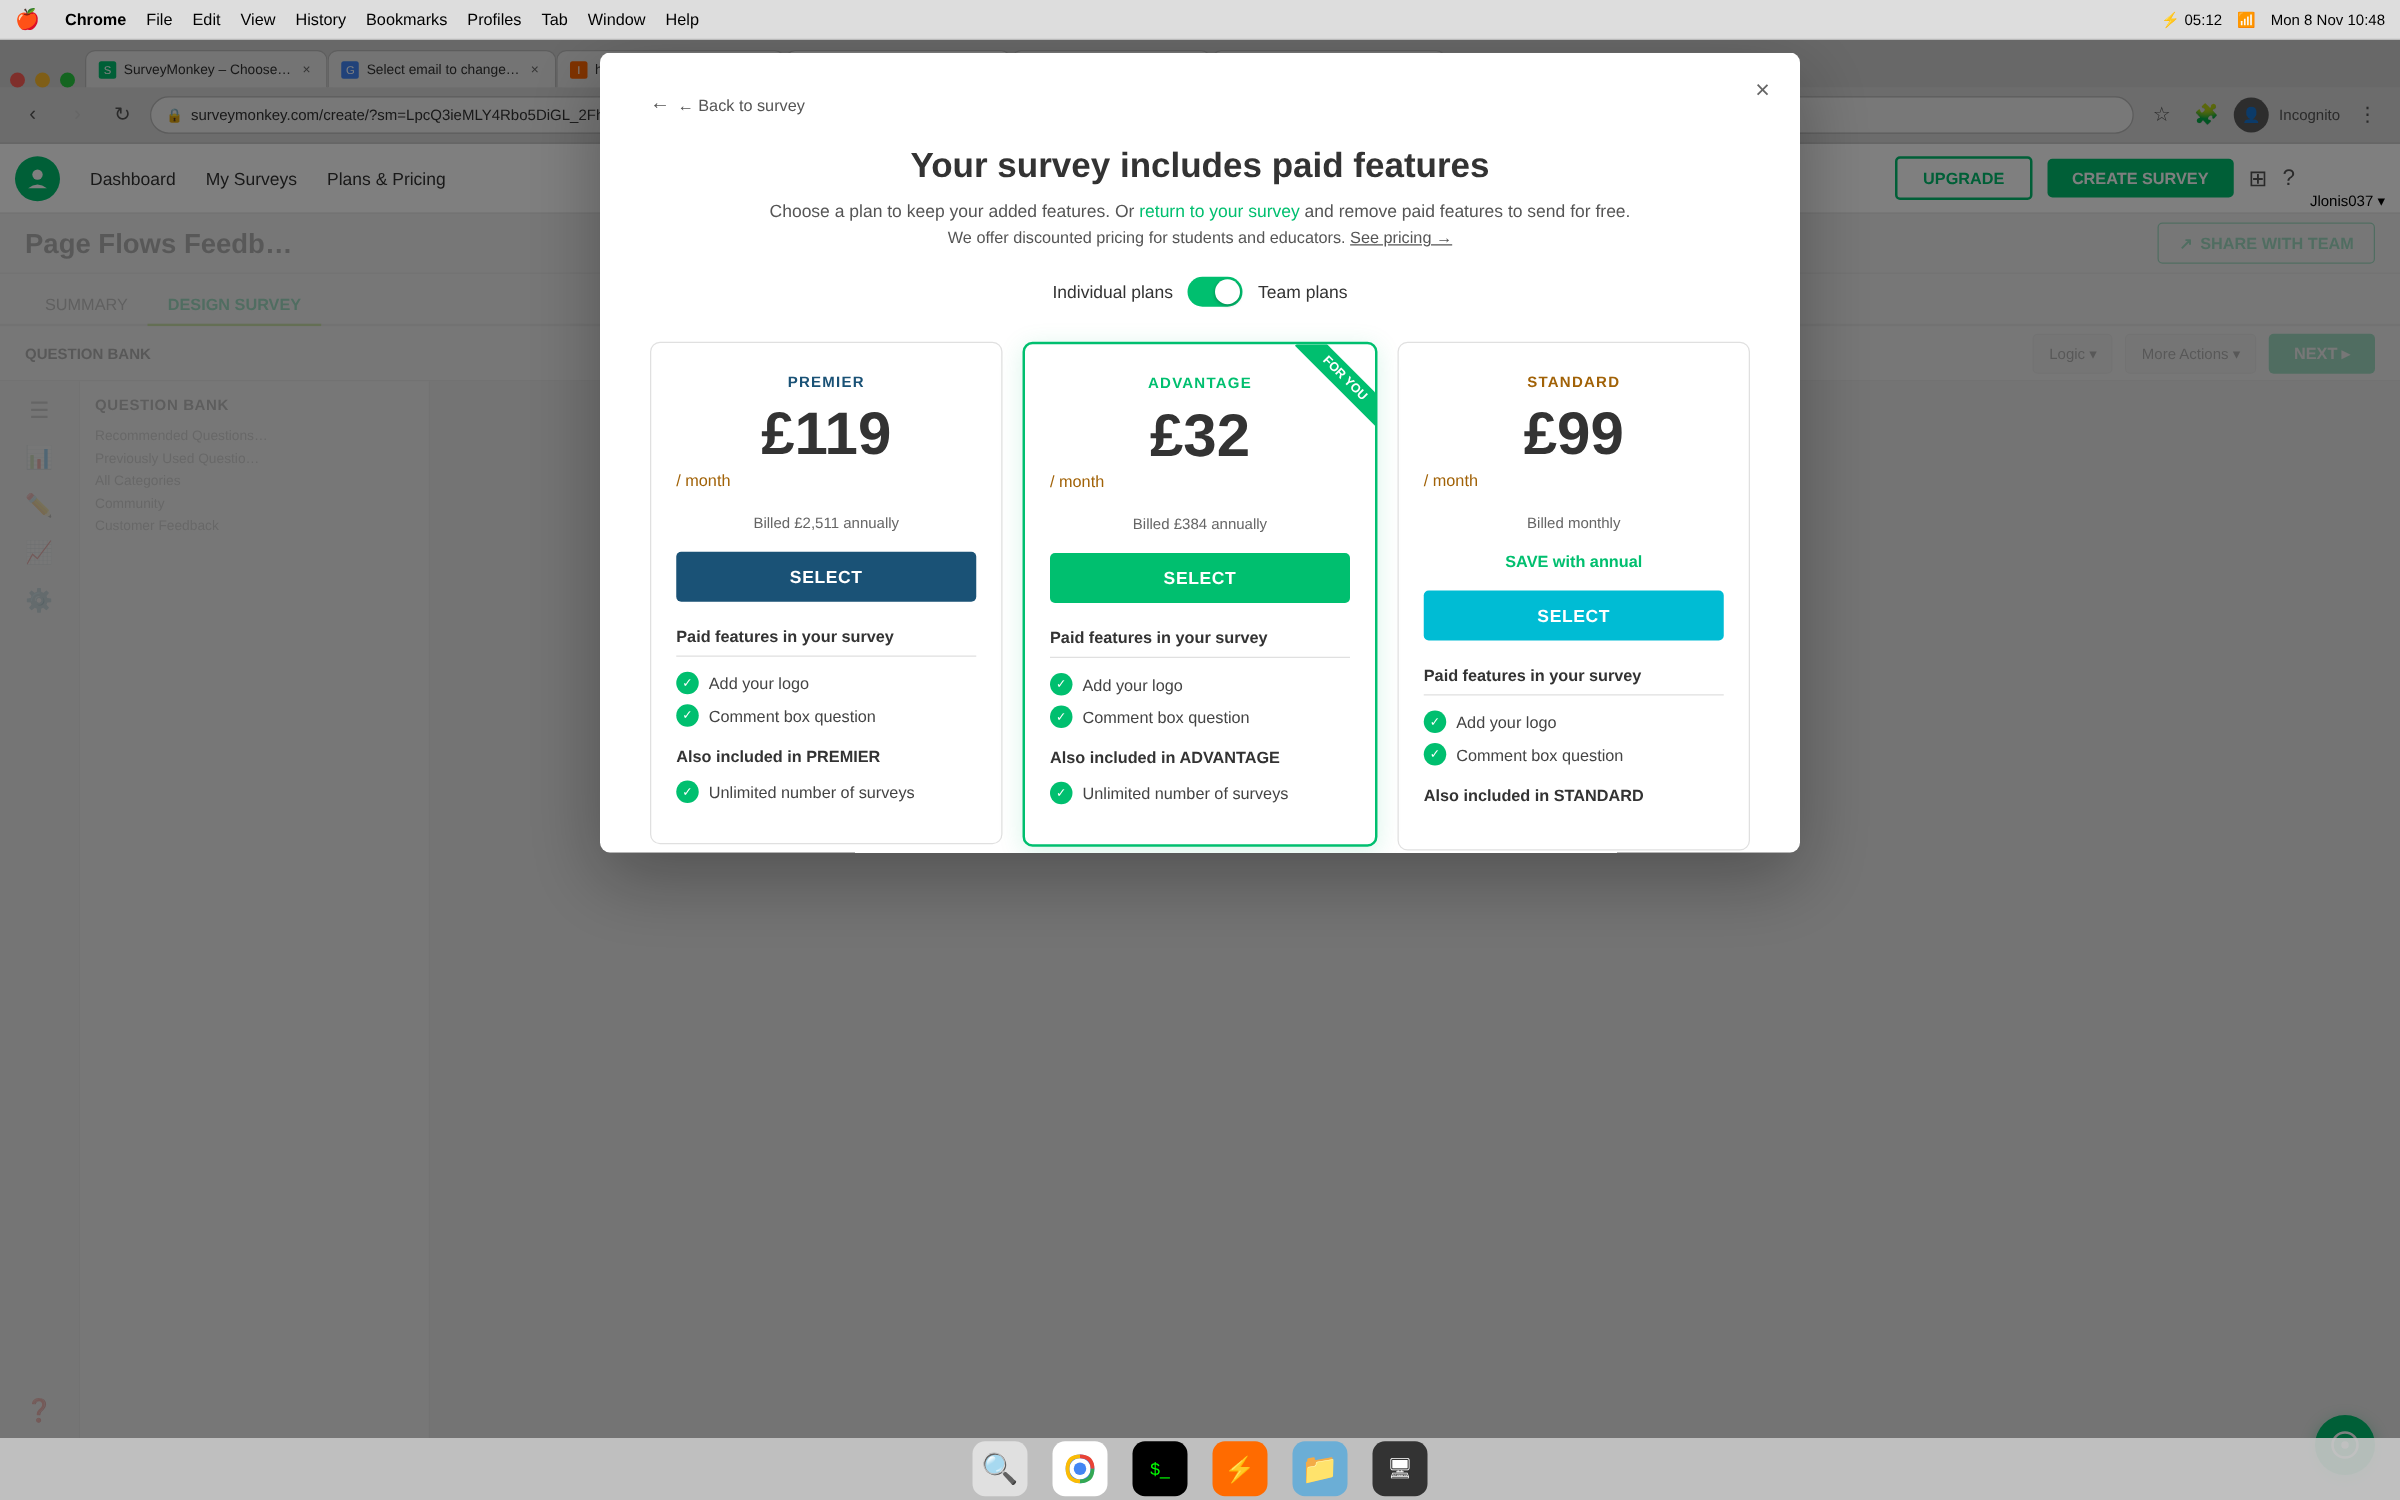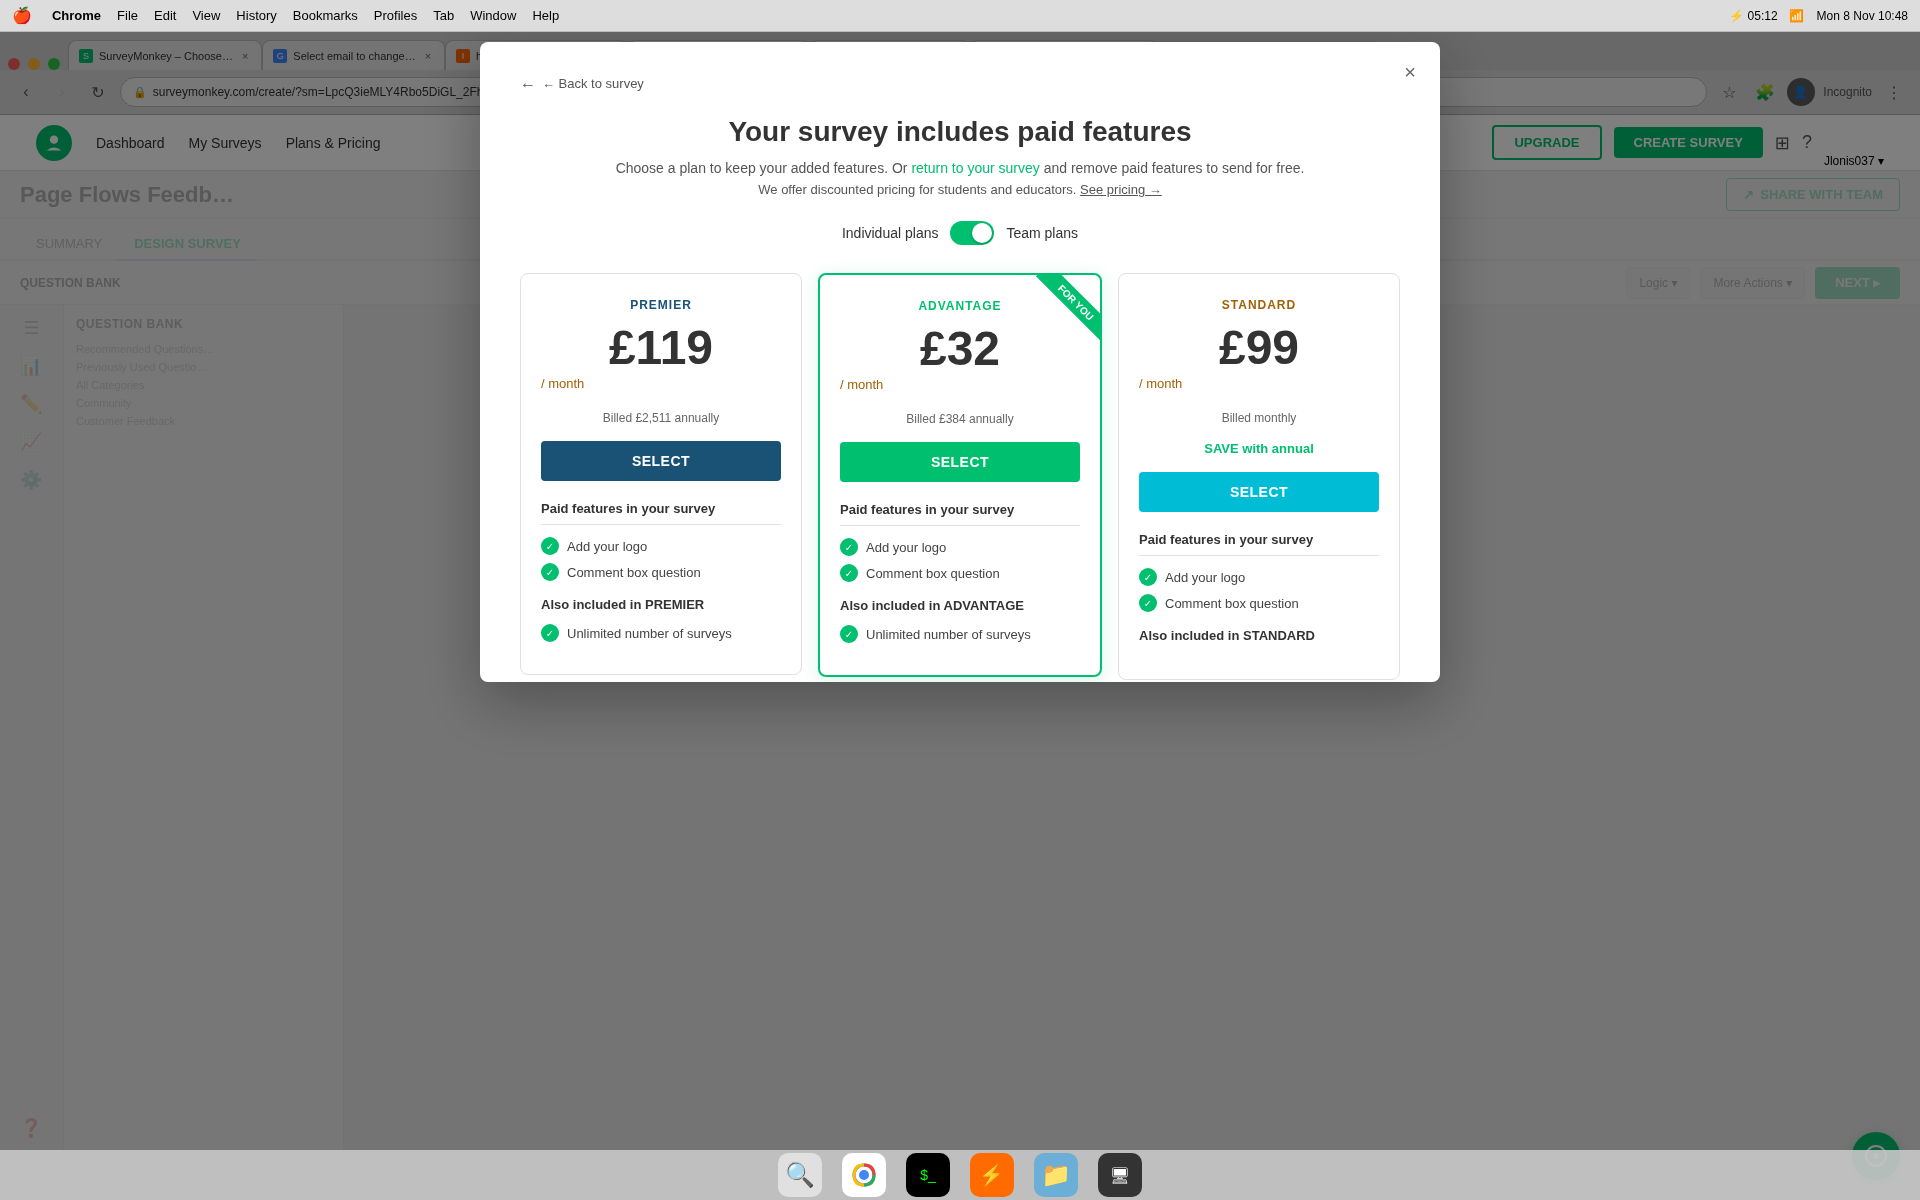--- a/index.html
+++ b/index.html
@@ -174,21 +174,21 @@
       font-size: 12px;
     }
 
     
     .app-bar {
       height: 56px;
       background: #fff;
       border-bottom: 1px solid #e0e0e0;
       display: flex;
       align-items: center;
-      padding: 0 36px;
+      padding: 0 12px;
       gap: 24px;
     }
     .app-logo {
       width: 36px;
       height: 36px;
       background: #00bf6f;
       border-radius: 50%;
       display: flex;
       align-items: center;
       justify-content: center;
@@ -683,21 +683,21 @@
     <div style="margin-left:auto;display:flex;gap:12px;align-items:center;">
       <button class="share-btn">
         <span>↗</span>
         <span>SHARE WITH TEAM</span>
       </button>
     </div>
   </div>
 
   <div style="position:absolute;top:48px;left:0;right:0;height:42px;background:#fff;border-bottom:2px solid #e0e0e0;display:flex;align-items:flex-end;padding:0 20px;">
     <div style="padding:8px 16px;font-size:13px;color:#666;cursor:pointer;">SUMMARY</div>
-    <div style="padding:8px 16px;font-size:13px;color:#00bf6f;border-bottom:2px solid #c4b5fd;margin-bottom:-2px;font-weight:600;">DESIGN SURVEY</div>
+    <div style="padding:8px 16px;font-size:13px;color:#00bf6f;border-bottom:2px solid #84cc16;margin-bottom:-2px;font-weight:600;">DESIGN SURVEY</div>
   </div>
 
   <div style="position:absolute;top:90px;left:0;right:0;height:44px;background:#fff;border-bottom:1px solid #e0e0e0;display:flex;align-items:center;padding:0 20px;gap:16px;">
     <span style="font-size:12px;font-weight:700;color:#333;">QUESTION BANK</span>
     <div style="margin-left:auto;display:flex;gap:10px;">
       <button class="dropdown-btn">Logic ▾</button>
       <button class="dropdown-btn">More Actions ▾</button>
       <button class="next-btn">NEXT ▸</button>
     </div>
   </div>

